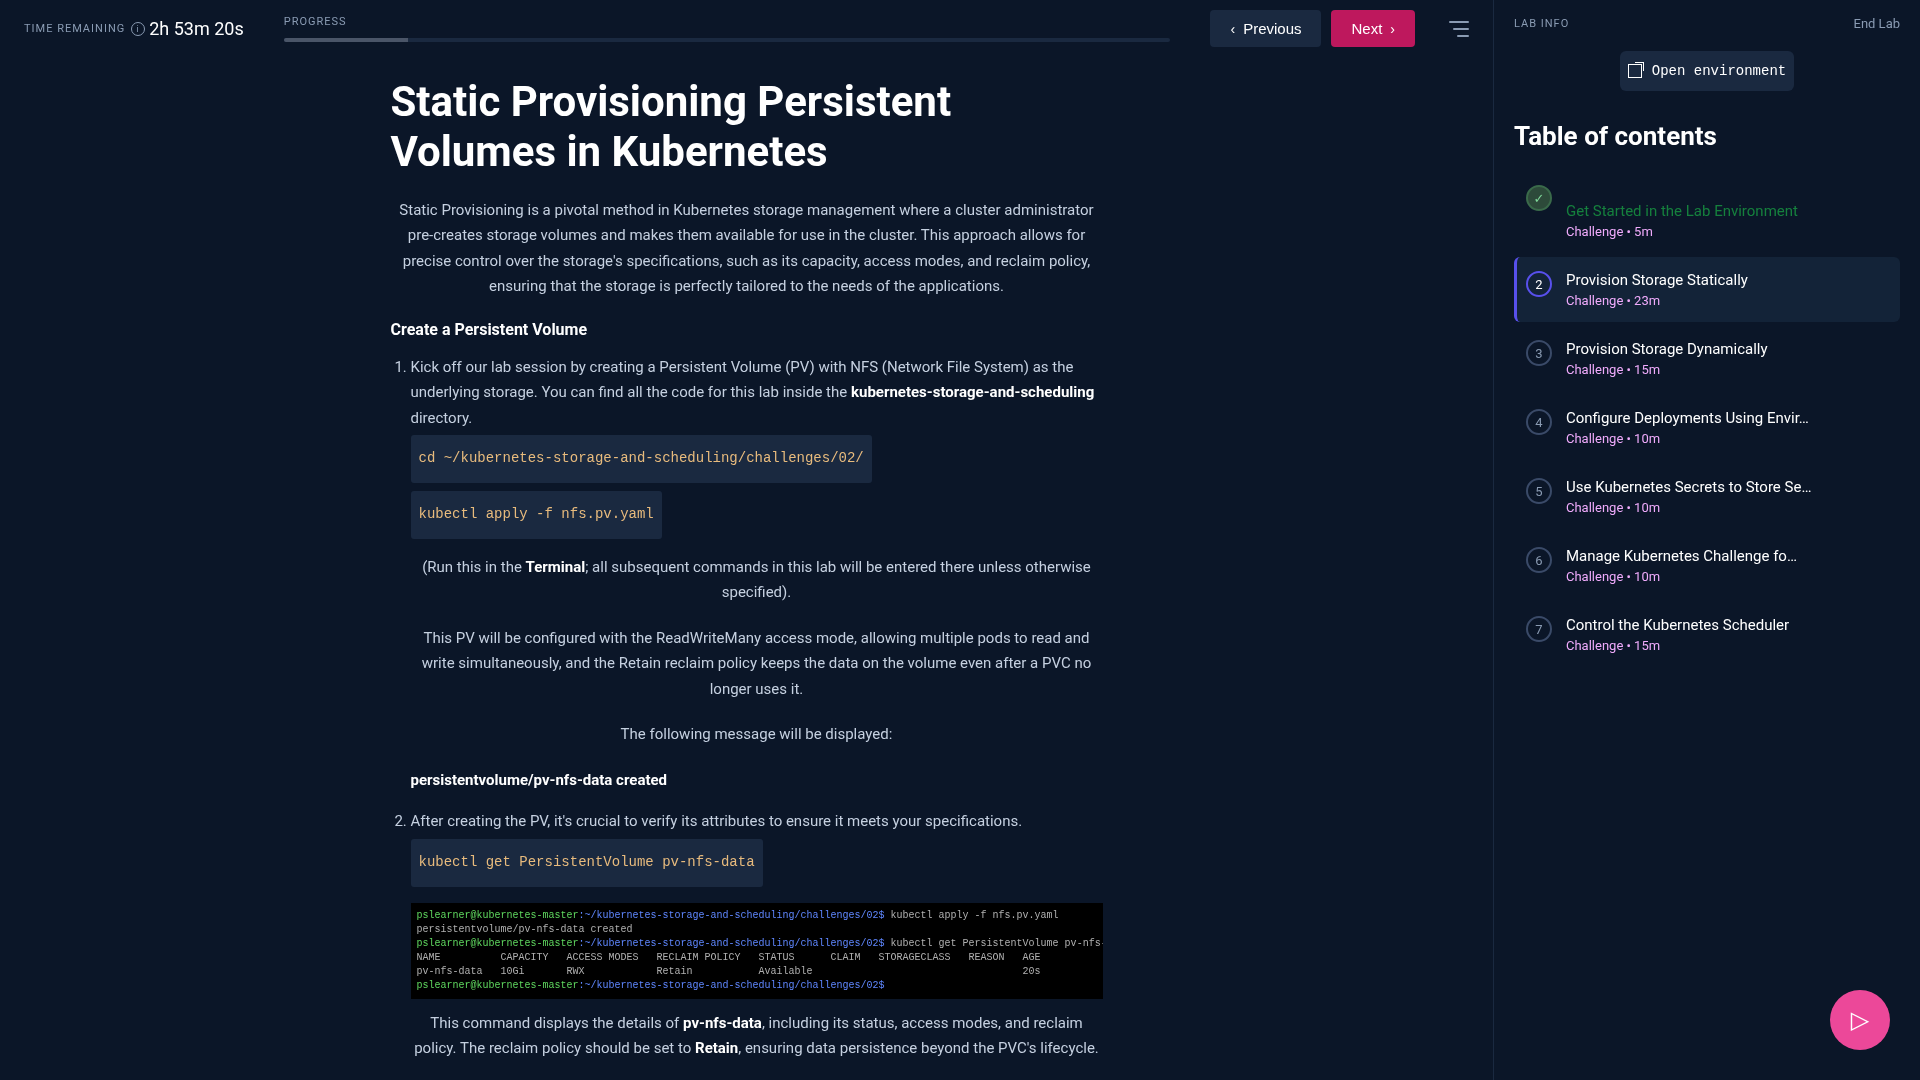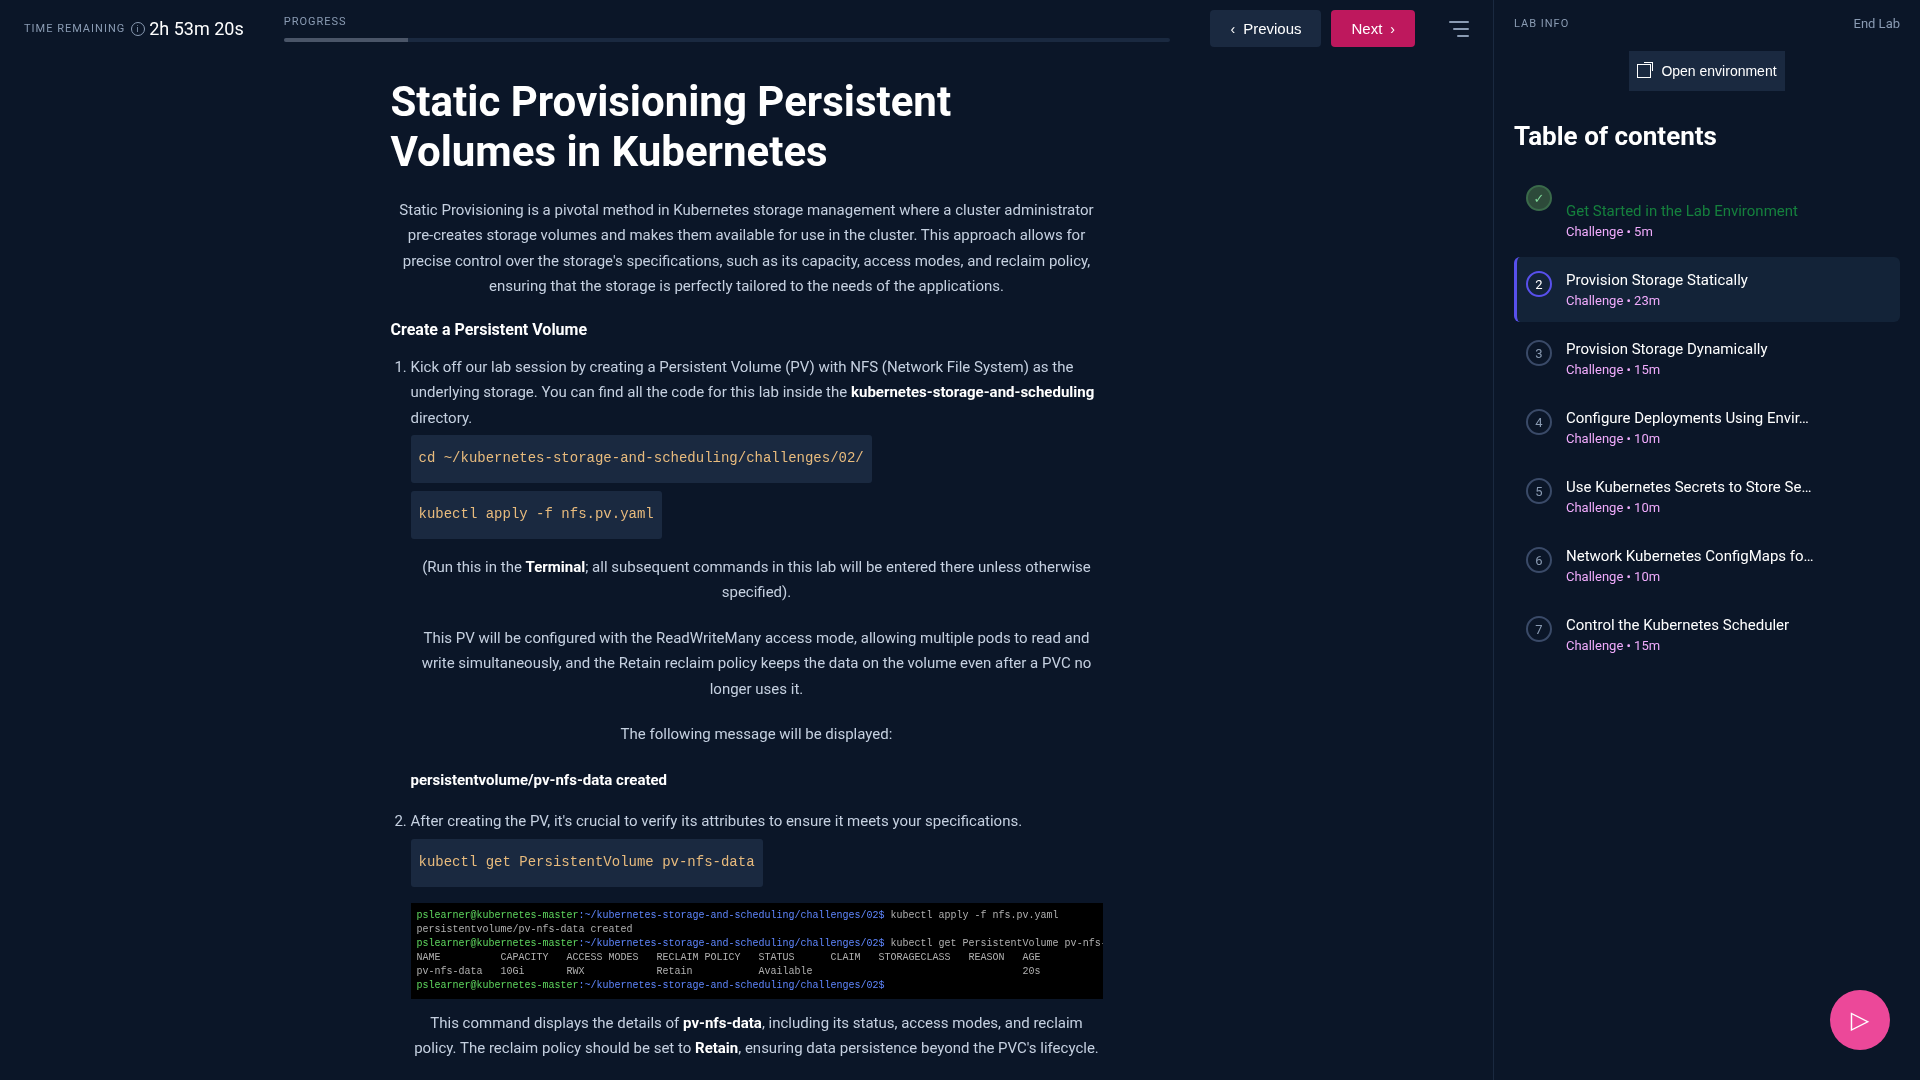--- a/index.html
+++ b/index.html
@@ -213,27 +213,28 @@
     .lab-title {
       font-size: 20px;
       line-height: 1.4;
       margin-bottom: 20px;
     }
     .open-env-btn {
       background: #1a2940;
       border: none;
       color: #ffffff;
       padding: 12px 8px;
-      border-radius: 0;
+      border-radius: 6px;
       font-size: 14px;
       cursor: pointer;
       display: flex;
       align-items: center;
       gap: 10px;
       margin: 0 auto 30px auto;
+      font-family: Liberation Mono, monospace;
     }
     .ext-icon {
       width: 14px;
       height: 14px;
       border: 1.5px solid #ffffff;
       position: relative;
     }
     .ext-icon::after {
       content: "";
       position: absolute;
@@ -447,21 +448,21 @@
     <div class="toc-item">
       <div class="toc-badge">5</div>
       <div class="toc-content">
         <div class="toc-item-title">Use Kubernetes Secrets to Store Se…</div>
         <div class="toc-meta">Challenge   •   10m</div>
       </div>
     </div>
     <div class="toc-item">
       <div class="toc-badge">6</div>
       <div class="toc-content">
-        <div class="toc-item-title">Network Kubernetes ConfigMaps fo…</div>
+        <div class="toc-item-title">Manage Kubernetes Challenge fo…</div>
         <div class="toc-meta">Challenge   •   10m</div>
       </div>
     </div>
     <div class="toc-item">
       <div class="toc-badge">7</div>
       <div class="toc-content">
         <div class="toc-item-title">Control the Kubernetes Scheduler</div>
         <div class="toc-meta">Challenge   •   15m</div>
       </div>
     </div>

